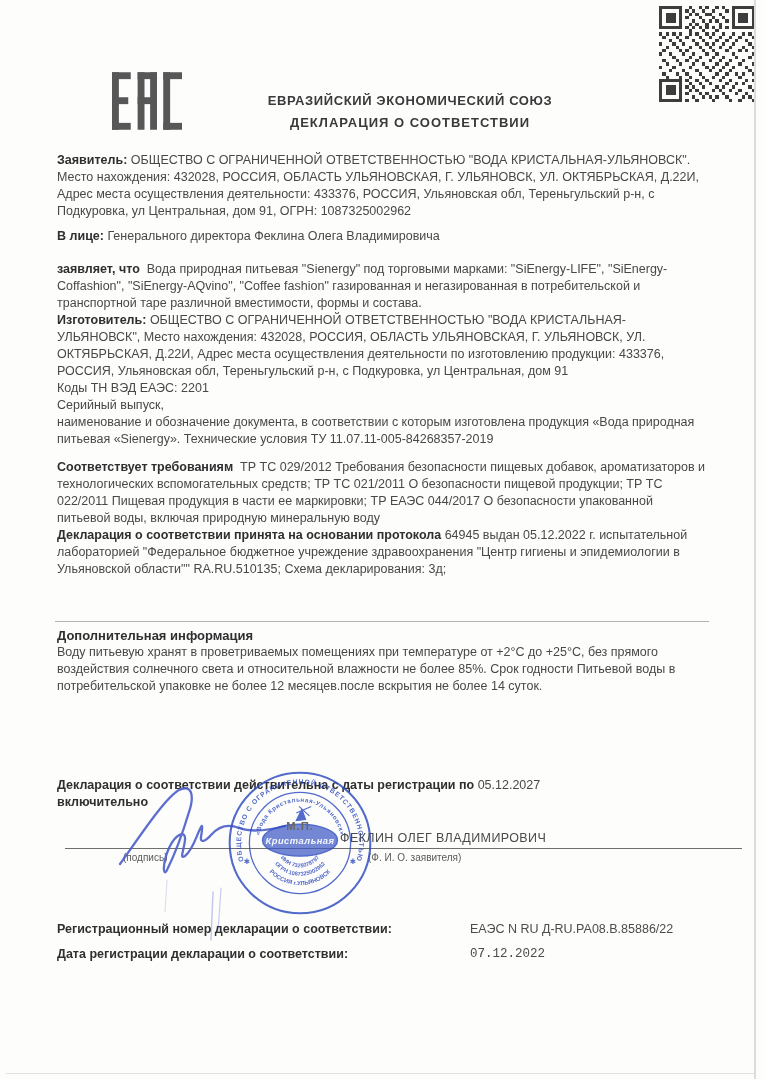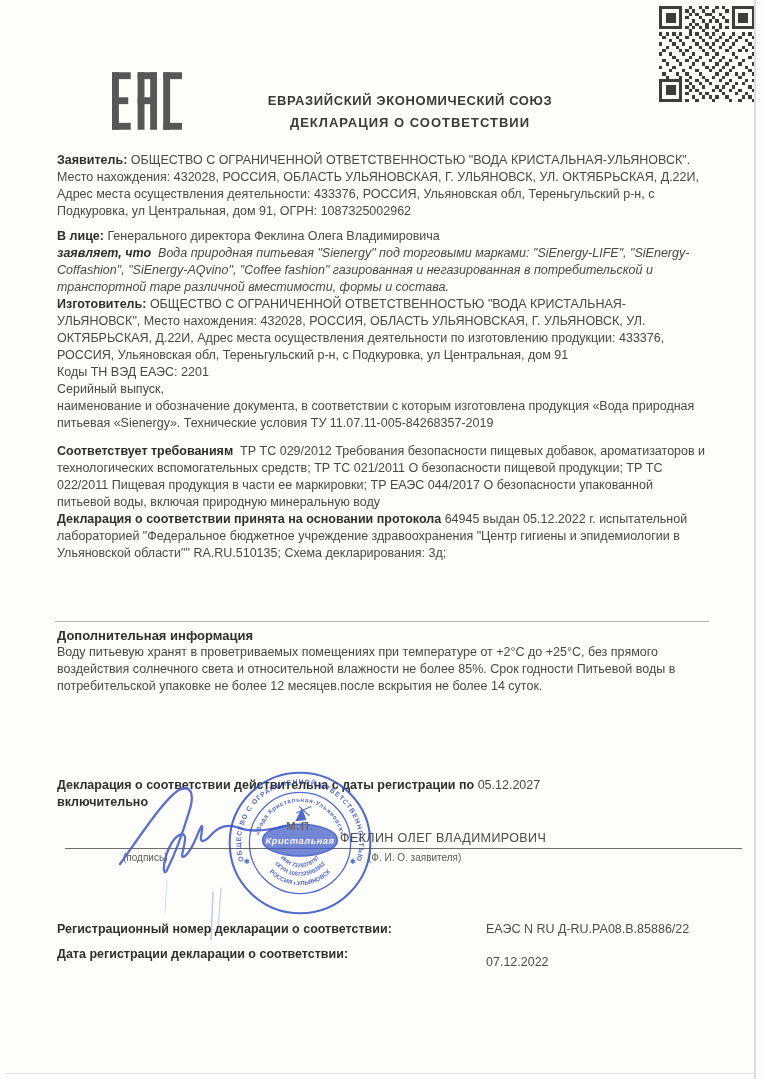--- a/index.html
+++ b/index.html
@@ -6,21 +6,21 @@
   .page{position:relative;width:764px;height:1079px;background:#fdfdfc;overflow:hidden;
         font-family:"Liberation Sans",sans-serif;color:#484848;}
   .abs{position:absolute;}
   p{margin:0;}
   .body-text{font-size:12.5px;line-height:17px;}
   .lbl{font-weight:bold;color:#2f2f2f;}
   .title-line{font-weight:bold;color:#3a3a3a;font-size:13px;letter-spacing:.6px;text-align:center;}
   .sep{border:0;border-top:1px solid #b3b3b3;margin:0;}
   .caption{font-size:10px;color:#5a5a5a;}
   .reg-row{font-size:12.5px;line-height:16px;}
-  .reg-val{color:#4c4c4c;margin-left:16px;}
+  .reg-val{color:#4c4c4c;}
   .edge-r{position:absolute;right:8px;top:0;width:2px;height:1079px;background:#dcdcdc;}
   .edge-b{position:absolute;left:6px;bottom:5px;width:748px;height:1px;background:#e2e2e2;}
   .qr path,.qr rect{shape-rendering:crispEdges;}
 </style>
 </head>
 <body>
 
 <div class="page">
 
   <div class="abs" style="left:112px;top:72px;width:70px;height:58px;">
@@ -53,21 +53,21 @@
       <path d="M9 0h1v1h-1z M12 0h1v1h-1z M14 0h1v1h-1z M17 0h1v1h-1z M19 0h1v1h-1z M8 1h1v1h-1z M10 1h1v1h-1z M13 1h1v1h-1z M16 1h1v1h-1z M20 1h1v1h-1z M9 2h1v1h-1z M11 2h1v1h-1z M14 2h1v1h-1z M15 2h1v1h-1z M18 2h1v1h-1z M8 3h1v1h-1z M12 3h1v1h-1z M16 3h1v1h-1z M19 3h1v1h-1z M10 4h1v1h-1z M13 4h1v1h-1z M15 4h1v1h-1z M17 4h1v1h-1z M20 4h1v1h-1z M9 5h1v1h-1z M11 5h1v1h-1z M14 5h1v1h-1z M18 5h1v1h-1z M8 6h1v1h-1z M10 6h1v1h-1z M12 6h1v1h-1z M14 6h1v1h-1z M16 6h1v1h-1z M18 6h1v1h-1z M20 6h1v1h-1z M9 7h1v1h-1z M13 7h1v1h-1z M17 7h1v1h-1z M0 8h1v1h-1z M2 8h1v1h-1z M4 8h1v1h-1z M6 8h1v1h-1z M9 8h1v1h-1z M11 8h1v1h-1z M14 8h1v1h-1z M16 8h1v1h-1z M19 8h1v1h-1z M22 8h1v1h-1z M25 8h1v1h-1z M27 8h1v1h-1z M1 9h1v1h-1z M5 9h1v1h-1z M8 9h1v1h-1z M12 9h1v1h-1z M15 9h1v1h-1z M18 9h1v1h-1z M21 9h1v1h-1z M24 9h1v1h-1z M28 9h1v1h-1z M3 10h1v1h-1z M6 10h1v1h-1z M10 10h1v1h-1z M13 10h1v1h-1z M17 10h1v1h-1z M20 10h1v1h-1z M23 10h1v1h-1z M26 10h1v1h-1z M0 11h1v1h-1z M4 11h1v1h-1z M7 11h1v1h-1z M11 11h1v1h-1z M14 11h1v1h-1z M16 11h1v1h-1z M19 11h1v1h-1z M22 11h1v1h-1z M27 11h1v1h-1z M2 12h1v1h-1z M5 12h1v1h-1z M9 12h1v1h-1z M12 12h1v1h-1z M15 12h1v1h-1z M18 12h1v1h-1z M21 12h1v1h-1z M25 12h1v1h-1z M28 12h1v1h-1z M1 13h1v1h-1z M6 13h1v1h-1z M8 13h1v1h-1z M13 13h1v1h-1z M16 13h1v1h-1z M20 13h1v1h-1z M24 13h1v1h-1z M26 13h1v1h-1z M0 14h1v1h-1z M3 14h1v1h-1z M7 14h1v1h-1z M10 14h1v1h-1z M14 14h1v1h-1z M17 14h1v1h-1z M22 14h1v1h-1z M28 14h1v1h-1z M4 15h1v1h-1z M9 15h1v1h-1z M12 15h1v1h-1z M16 15h1v1h-1z M19 15h1v1h-1z M23 15h1v1h-1z M27 15h1v1h-1z M1 16h1v1h-1z M5 16h1v1h-1z M8 16h1v1h-1z M11 16h1v1h-1z M15 16h1v1h-1z M18 16h1v1h-1z M21 16h1v1h-1z M25 16h1v1h-1z M2 17h1v1h-1z M6 17h1v1h-1z M10 17h1v1h-1z M13 17h1v1h-1z M17 17h1v1h-1z M20 17h1v1h-1z M24 17h1v1h-1z M28 17h1v1h-1z M0 18h1v1h-1z M4 18h1v1h-1z M9 18h1v1h-1z M14 18h1v1h-1z M16 18h1v1h-1z M19 18h1v1h-1z M22 18h1v1h-1z M26 18h1v1h-1z M3 19h1v1h-1z M7 19h1v1h-1z M11 19h1v1h-1z M15 19h1v1h-1z M18 19h1v1h-1z M21 19h1v1h-1z M27 19h1v1h-1z M1 20h1v1h-1z M5 20h1v1h-1z M8 20h1v1h-1z M12 20h1v1h-1z M17 20h1v1h-1z M20 20h1v1h-1z M23 20h1v1h-1z M25 20h1v1h-1z M28 20h1v1h-1z M2 21h1v1h-1z M6 21h1v1h-1z M9 21h1v1h-1z M13 21h1v1h-1z M16 21h1v1h-1z M19 21h1v1h-1z M24 21h1v1h-1z M8 22h1v1h-1z M11 22h1v1h-1z M14 22h1v1h-1z M18 22h1v1h-1z M21 22h1v1h-1z M26 22h1v1h-1z M28 22h1v1h-1z M9 23h1v1h-1z M12 23h1v1h-1z M15 23h1v1h-1z M20 23h1v1h-1z M23 23h1v1h-1z M25 23h1v1h-1z M8 24h1v1h-1z M10 24h1v1h-1z M13 24h1v1h-1z M17 24h1v1h-1z M19 24h1v1h-1z M22 24h1v1h-1z M27 24h1v1h-1z M9 25h1v1h-1z M11 25h1v1h-1z M16 25h1v1h-1z M18 25h1v1h-1z M21 25h1v1h-1z M24 25h1v1h-1z M28 25h1v1h-1z M8 26h1v1h-1z M12 26h1v1h-1z M14 26h1v1h-1z M19 26h1v1h-1z M23 26h1v1h-1z M26 26h1v1h-1z M10 27h1v1h-1z M13 27h1v1h-1z M15 27h1v1h-1z M17 27h1v1h-1z M20 27h1v1h-1z M25 27h1v1h-1z M27 27h1v1h-1z M8 28h1v1h-1z M11 28h1v1h-1z M16 28h1v1h-1z M21 28h1v1h-1z M24 28h1v1h-1z M28 28h1v1h-1z"></path>
     </svg>
   </div>
 
   <div class="abs title-line" style="left:150px;top:93px;width:520px;">ЕВРАЗИЙСКИЙ ЭКОНОМИЧЕСКИЙ СОЮЗ</div>
   <div class="abs title-line" style="left:150px;top:115px;width:520px;letter-spacing:1px;">ДЕКЛАРАЦИЯ О СООТВЕТСТВИИ</div>
 
   <div class="abs body-text" style="left:57px;top:152px;width:652px;">
     <p><b class="lbl">Заявитель:</b> <span>ОБЩЕСТВО С ОГРАНИЧЕННОЙ ОТВЕТСТВЕННОСТЬЮ "ВОДА КРИСТАЛЬНАЯ-УЛЬЯНОВСК". Место нахождения: 432028, РОССИЯ, ОБЛАСТЬ УЛЬЯНОВСКАЯ, Г. УЛЬЯНОВСК, УЛ. ОКТЯБРЬСКАЯ, Д.22И, Адрес места осуществления деятельности: 433376, РОССИЯ, Ульяновская обл, Тереньгульский р-н, с Подкуровка, ул Центральная, дом 91, ОГРН: 1087325002962</span></p>
     <p style="margin-top:8px;"><b class="lbl">В лице:</b> <span>Генерального директора Феклина Олега Владимировича</span></p>
-    <p style="margin-top:0;font-style:italic;"><b class="lbl">заявляет, что</b>&nbsp; <span>Вода природная питьевая "Sienergy" под торговыми марками: "SiEnergy-LIFE", "SiEnergy-Coffashion", "SiEnergy-AQvino", "Coffee fashion" газированная и негазированная в потребительской и транспортной таре различной вместимости, формы и состава.</span></p>
+    <p style="margin-top:16px;"><b class="lbl">заявляет, что</b>&nbsp; <span>Вода природная питьевая "Sienergy" под торговыми марками: "SiEnergy-LIFE", "SiEnergy-Coffashion", "SiEnergy-AQvino", "Coffee fashion" газированная и негазированная в потребительской и транспортной таре различной вместимости, формы и состава.</span></p>
     <p><b class="lbl">Изготовитель:</b> <span>ОБЩЕСТВО С ОГРАНИЧЕННОЙ ОТВЕТСТВЕННОСТЬЮ "ВОДА КРИСТАЛЬНАЯ-УЛЬЯНОВСК", Место нахождения: 432028, РОССИЯ, ОБЛАСТЬ УЛЬЯНОВСКАЯ, Г. УЛЬЯНОВСК, УЛ. ОКТЯБРЬСКАЯ, Д.22И, Адрес места осуществления деятельности по изготовлению продукции: 433376, РОССИЯ, Ульяновская обл, Тереньгульский р-н, с Подкуровка, ул Центральная, дом 91</span></p>
     <p>Коды ТН ВЭД ЕАЭС: 2201</p>
     <p>Серийный выпуск,</p>
     <p>наименование и обозначение документа, в соответствии с которым изготовлена продукция «Вода природная питьевая «Sienergy». Технические условия ТУ 11.07.11-005-84268357-2019</p>
     <p style="margin-top:11px;"><b class="lbl">Соответствует требованиям</b>&nbsp; <span>ТР ТС 029/2012 Требования безопасности пищевых добавок, ароматизаторов и технологических вспомогательных средств; ТР ТС 021/2011 О безопасности пищевой продукции; ТР ТС 022/2011 Пищевая продукция в части ее маркировки; ТР ЕАЭС 044/2017 О безопасности упакованной питьевой воды, включая природную минеральную воду</span></p>
     <p><b class="lbl">Декларация о соответствии принята на основании протокола</b> <span>64945 выдан 05.12.2022 г. испытательной лабораторией "Федеральное бюджетное учреждение здравоохранения "Центр гигиены и эпидемиологии в Ульяновской области"" RA.RU.510135; Схема декларирования: 3д;</span></p>
   </div>
 
   <hr class="sep abs" style="left:55px;top:621px;width:654px;">
   <div class="abs body-text" style="left:57px;top:627px;width:652px;">
@@ -120,18 +120,18 @@
   <div class="abs" style="left:65px;top:848px;width:677px;height:1px;background:#6e6e6e;z-index:0;"></div>
   <div class="abs caption" style="left:123px;top:852px;">(подпись)</div>
   <div class="abs caption" style="left:368px;top:852px;">(Ф. И. О. заявителя)</div>
 
   <div class="abs reg-row" style="left:57px;top:921px;width:660px;">
     <b class="lbl">Регистрационный номер декларации о соответствии:</b>
     <span class="reg-val abs" style="left:413px;top:0;">ЕАЭС N RU Д-RU.РА08.В.85886/22</span>
   </div>
   <div class="abs reg-row" style="left:57px;top:946px;width:660px;">
     <b class="lbl">Дата регистрации декларации о соответствии:</b>
-    <span class="reg-val abs" style="left:413px;top:8px;">07.12.2022</span>
+    <span class="reg-val abs" style="left:413px;top:0;font-family:Liberation Mono, monospace;">07.12.2022</span>
   </div>
 
   <div class="edge-r"></div>
   <div class="edge-b"></div>
 </div>
 
 </body></html>

